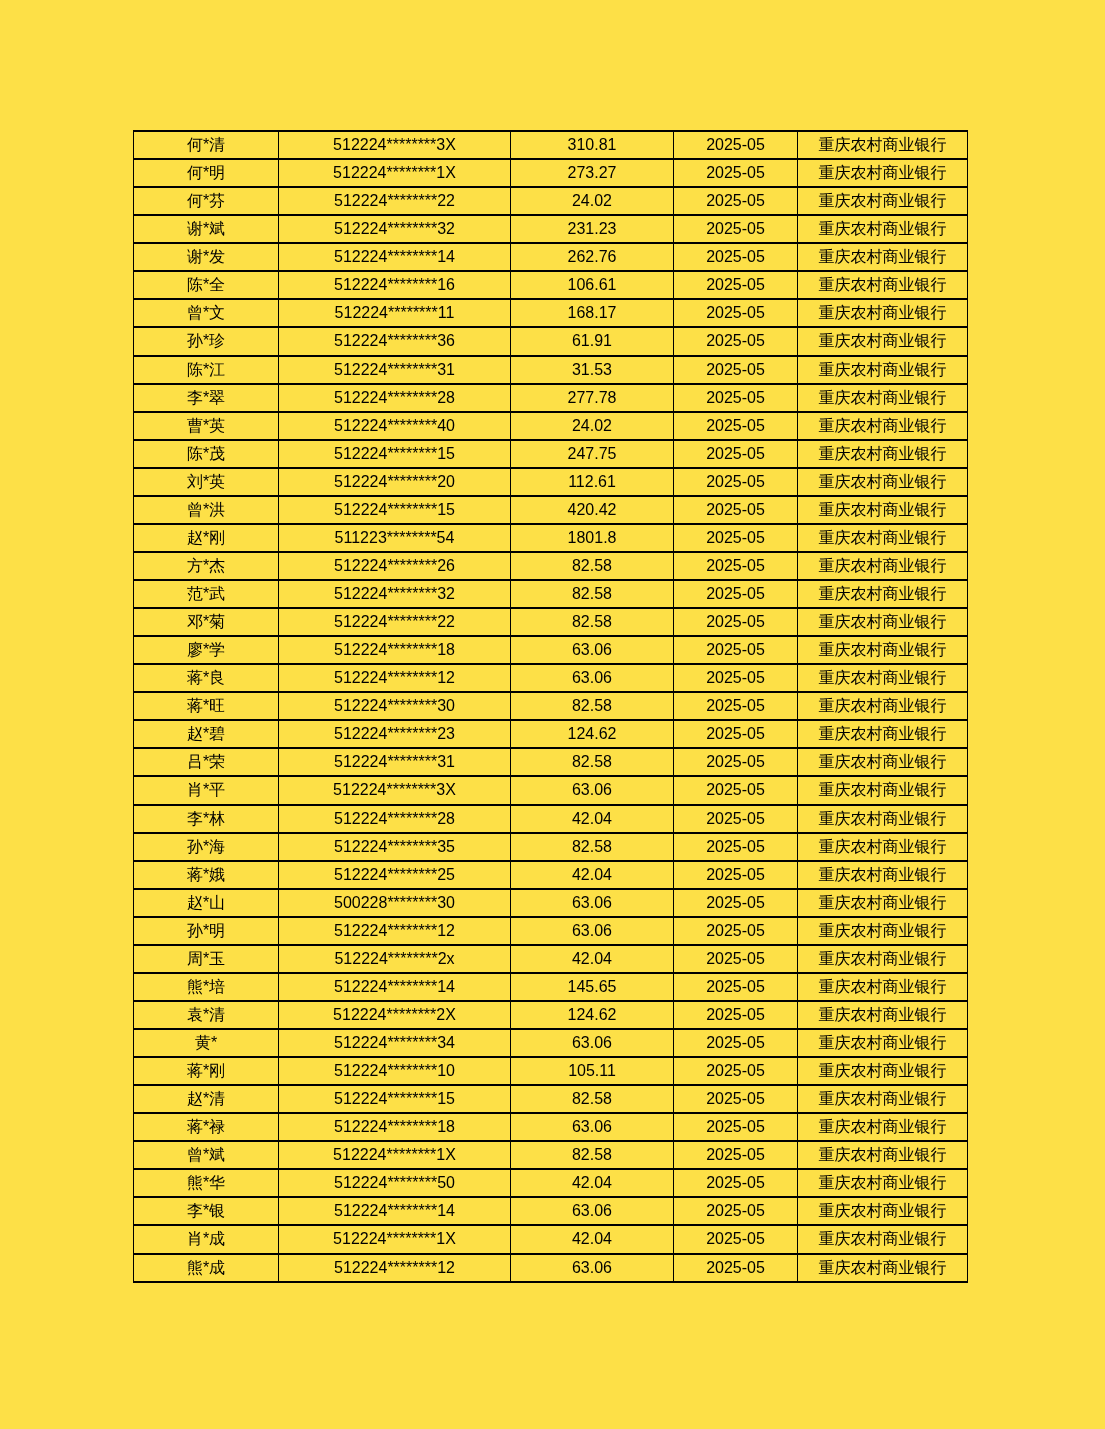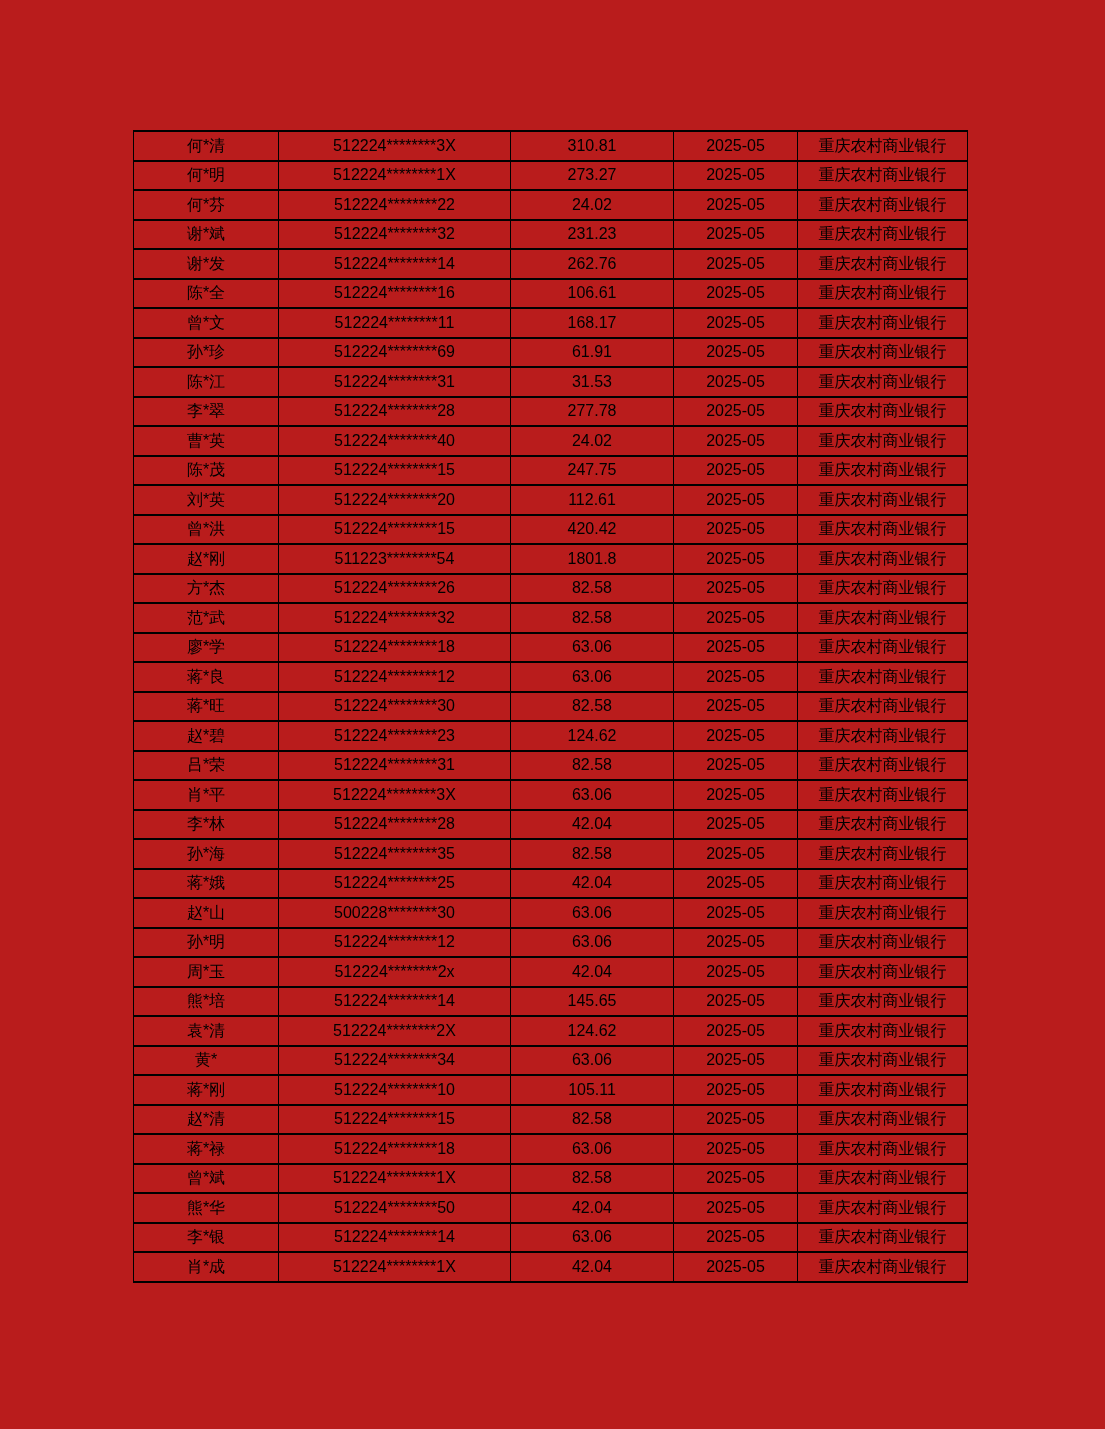--- a/index.html
+++ b/index.html
@@ -4,21 +4,21 @@
 <style>
   html, body {
     margin: 0;
     padding: 0;
     background: #ffffff;
   }
   .page {
     position: relative;
     width: 1105px;
     height: 1429px;
-    background: #b91c1c;
+    background: #fde047;
     color: #000000;
     font-family: "Liberation Sans", "DejaVu Sans", sans-serif;
     overflow: hidden;
   }
   table.grid {
     position: absolute;
     left: 133px;
     top: 130px;
     width: 834px;
     height: 1153px;
@@ -98,21 +98,21 @@
         </tr>
         <tr>
           <td class="cell-name">曾*文</td>
           <td class="cell-id_masked">512224********11</td>
           <td class="cell-amount">168.17</td>
           <td class="cell-month">2025-05</td>
           <td class="cell-bank">重庆农村商业银行</td>
         </tr>
         <tr>
           <td class="cell-name">孙*珍</td>
-          <td class="cell-id_masked">512224********69</td>
+          <td class="cell-id_masked">512224********36</td>
           <td class="cell-amount">61.91</td>
           <td class="cell-month">2025-05</td>
           <td class="cell-bank">重庆农村商业银行</td>
         </tr>
         <tr>
           <td class="cell-name">陈*江</td>
           <td class="cell-id_masked">512224********31</td>
           <td class="cell-amount">31.53</td>
           <td class="cell-month">2025-05</td>
           <td class="cell-bank">重庆农村商业银行</td>
@@ -167,20 +167,27 @@
           <td class="cell-bank">重庆农村商业银行</td>
         </tr>
         <tr>
           <td class="cell-name">范*武</td>
           <td class="cell-id_masked">512224********32</td>
           <td class="cell-amount">82.58</td>
           <td class="cell-month">2025-05</td>
           <td class="cell-bank">重庆农村商业银行</td>
         </tr>
         <tr>
+          <td class="cell-name">邓*菊</td>
+          <td class="cell-id_masked">512224********22</td>
+          <td class="cell-amount">82.58</td>
+          <td class="cell-month">2025-05</td>
+          <td class="cell-bank">重庆农村商业银行</td>
+        </tr>
+        <tr>
           <td class="cell-name">廖*学</td>
           <td class="cell-id_masked">512224********18</td>
           <td class="cell-amount">63.06</td>
           <td class="cell-month">2025-05</td>
           <td class="cell-bank">重庆农村商业银行</td>
         </tr>
         <tr>
           <td class="cell-name">蒋*良</td>
           <td class="cell-id_masked">512224********12</td>
           <td class="cell-amount">63.06</td>
@@ -317,18 +324,25 @@
           <td class="cell-name">李*银</td>
           <td class="cell-id_masked">512224********14</td>
           <td class="cell-amount">63.06</td>
           <td class="cell-month">2025-05</td>
           <td class="cell-bank">重庆农村商业银行</td>
         </tr>
         <tr>
           <td class="cell-name">肖*成</td>
           <td class="cell-id_masked">512224********1X</td>
           <td class="cell-amount">42.04</td>
+          <td class="cell-month">2025-05</td>
+          <td class="cell-bank">重庆农村商业银行</td>
+        </tr>
+        <tr>
+          <td class="cell-name">熊*成</td>
+          <td class="cell-id_masked">512224********12</td>
+          <td class="cell-amount">63.06</td>
           <td class="cell-month">2025-05</td>
           <td class="cell-bank">重庆农村商业银行</td>
         </tr>
       </tbody>
   </table>
 </div>
 
 </body></html>

